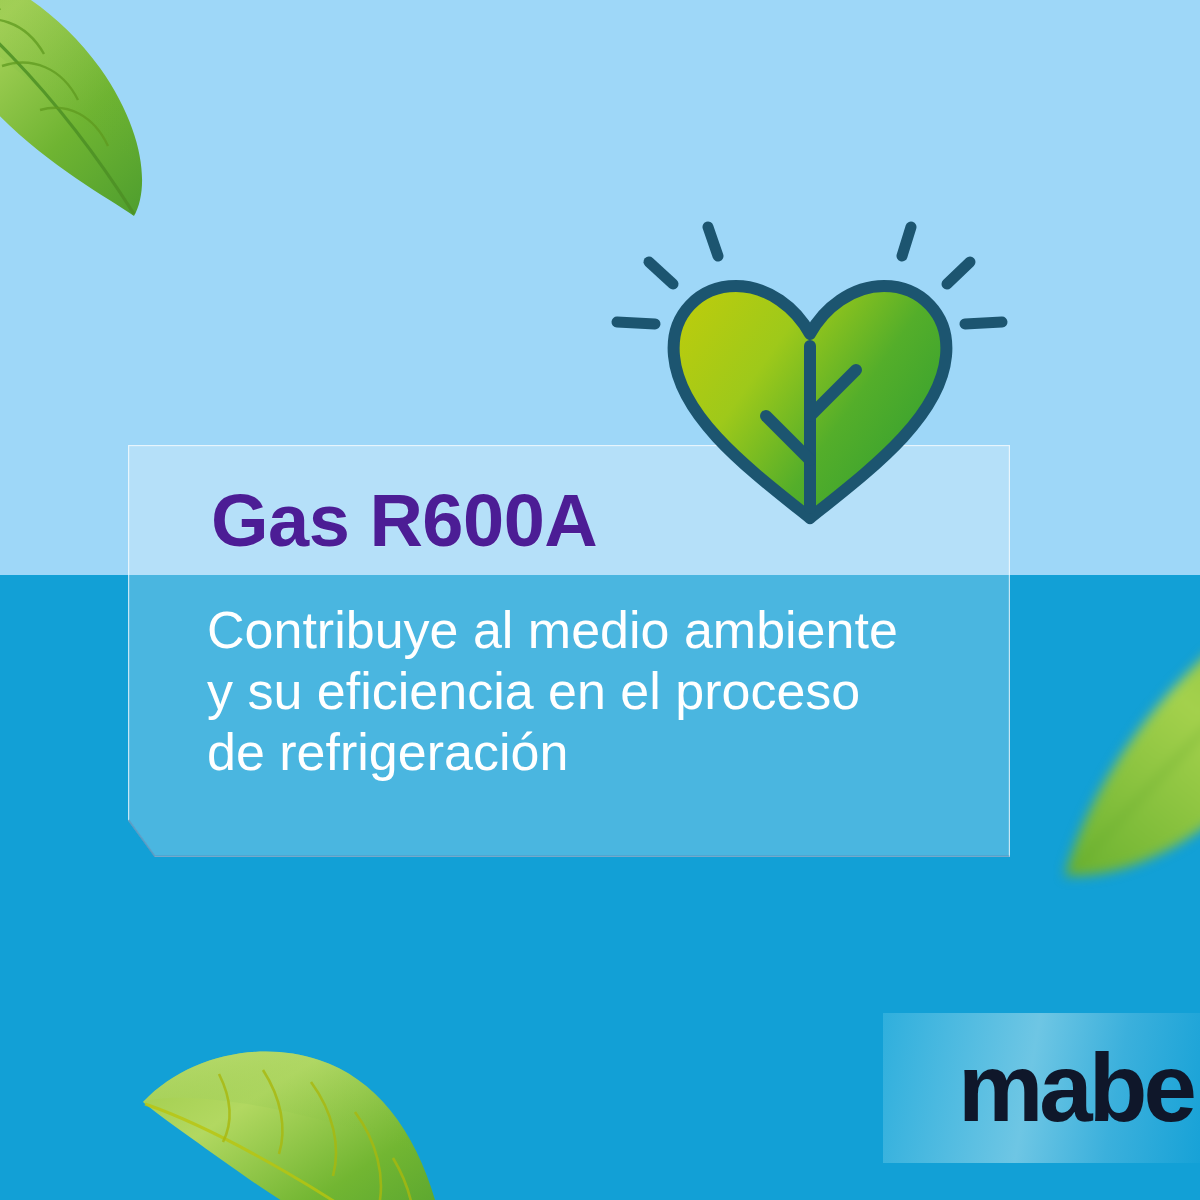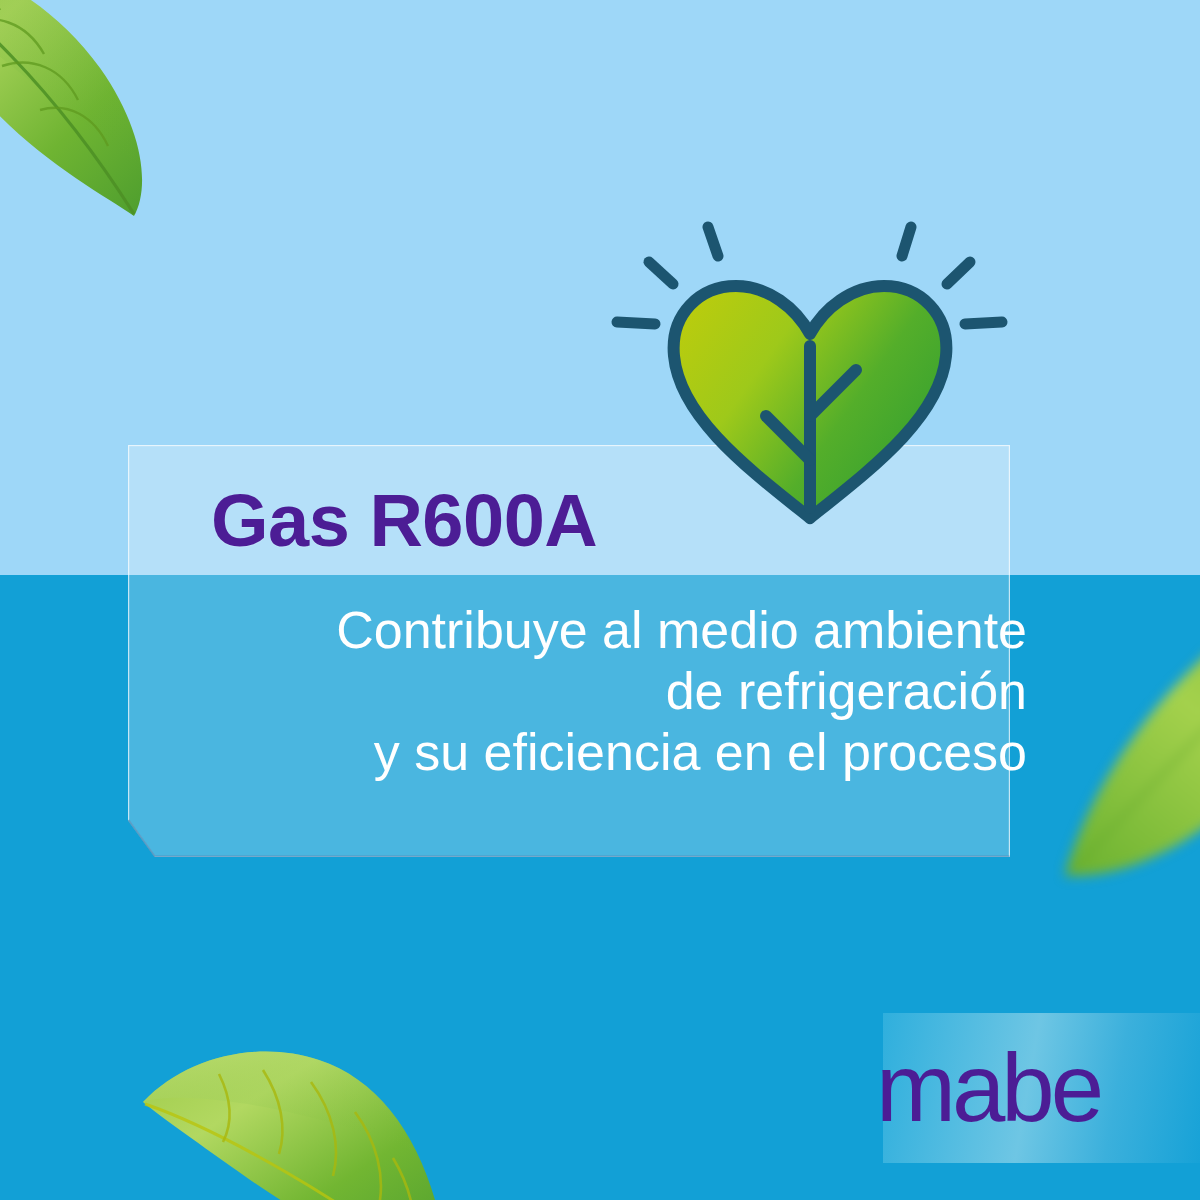--- a/index.html
+++ b/index.html
@@ -66,44 +66,44 @@
   .body-copy {
     position:absolute;
     left:207px; top:600px;
     width:820px;
     font-size:52px;
     line-height:1.17;
     color:#FFFFFF;
     font-weight:400;
     font-stretch:condensed;
   }
-  .body-copy div { white-space:nowrap;text-align:right; }
+  .body-copy div { white-space:nowrap; }
 
   
   .eco-icon {
     position:absolute;
     left:600px; top:218px;
     width:420px; height:320px;
   }
 
   
   .logo-box {
     position:absolute;
     left:883px; top:1013px;
     width:317px; height:150px;
     background:linear-gradient(100deg,#2FAFDD 0%, #6EC6E4 46%, #3BB0DC 72%, #17A2D7 100%);
   }
   .logo-word {
     position:absolute;
-    left:876px; top:1040px;
+    left:958px; top:1040px;
     width:240px;
     font-size:96px;
     line-height:96px;
-    font-weight:normal;
-    color:#4c1d95;
+    font-weight:bold;
+    color:#0f172a;
     letter-spacing:-4px;
     font-stretch:condensed;
   }
 </style>
 </head>
 <body>
 
 <div id="stage">
 
   <div class="bg-top"></div>
@@ -186,22 +186,22 @@
         <line x1="210" y1="198" x2="256" y2="152"></line>
         <line x1="210" y1="242" x2="166" y2="198"></line>
       </g>
     </svg>
   </div>
 
   <div class="headline">Gas R600A</div>
 
   <div class="body-copy">
     <div>Contribuye al medio ambiente</div>
+    <div>y su eficiencia en el proceso</div>
     <div>de refrigeración</div>
-    <div>y su eficiencia en el proceso</div>
   </div>
 
   <div class="leaf leaf-right">
     <svg viewBox="0 0 330 400" width="330" height="400">
       <defs>
         <linearGradient id="lg2" x1="10%" y1="100%" x2="90%" y2="0%">
           <stop offset="0%" stop-color="#6FB432"></stop>
           <stop offset="45%" stop-color="#A4D14C"></stop>
           <stop offset="100%" stop-color="#79BB38"></stop>
         </linearGradient>

